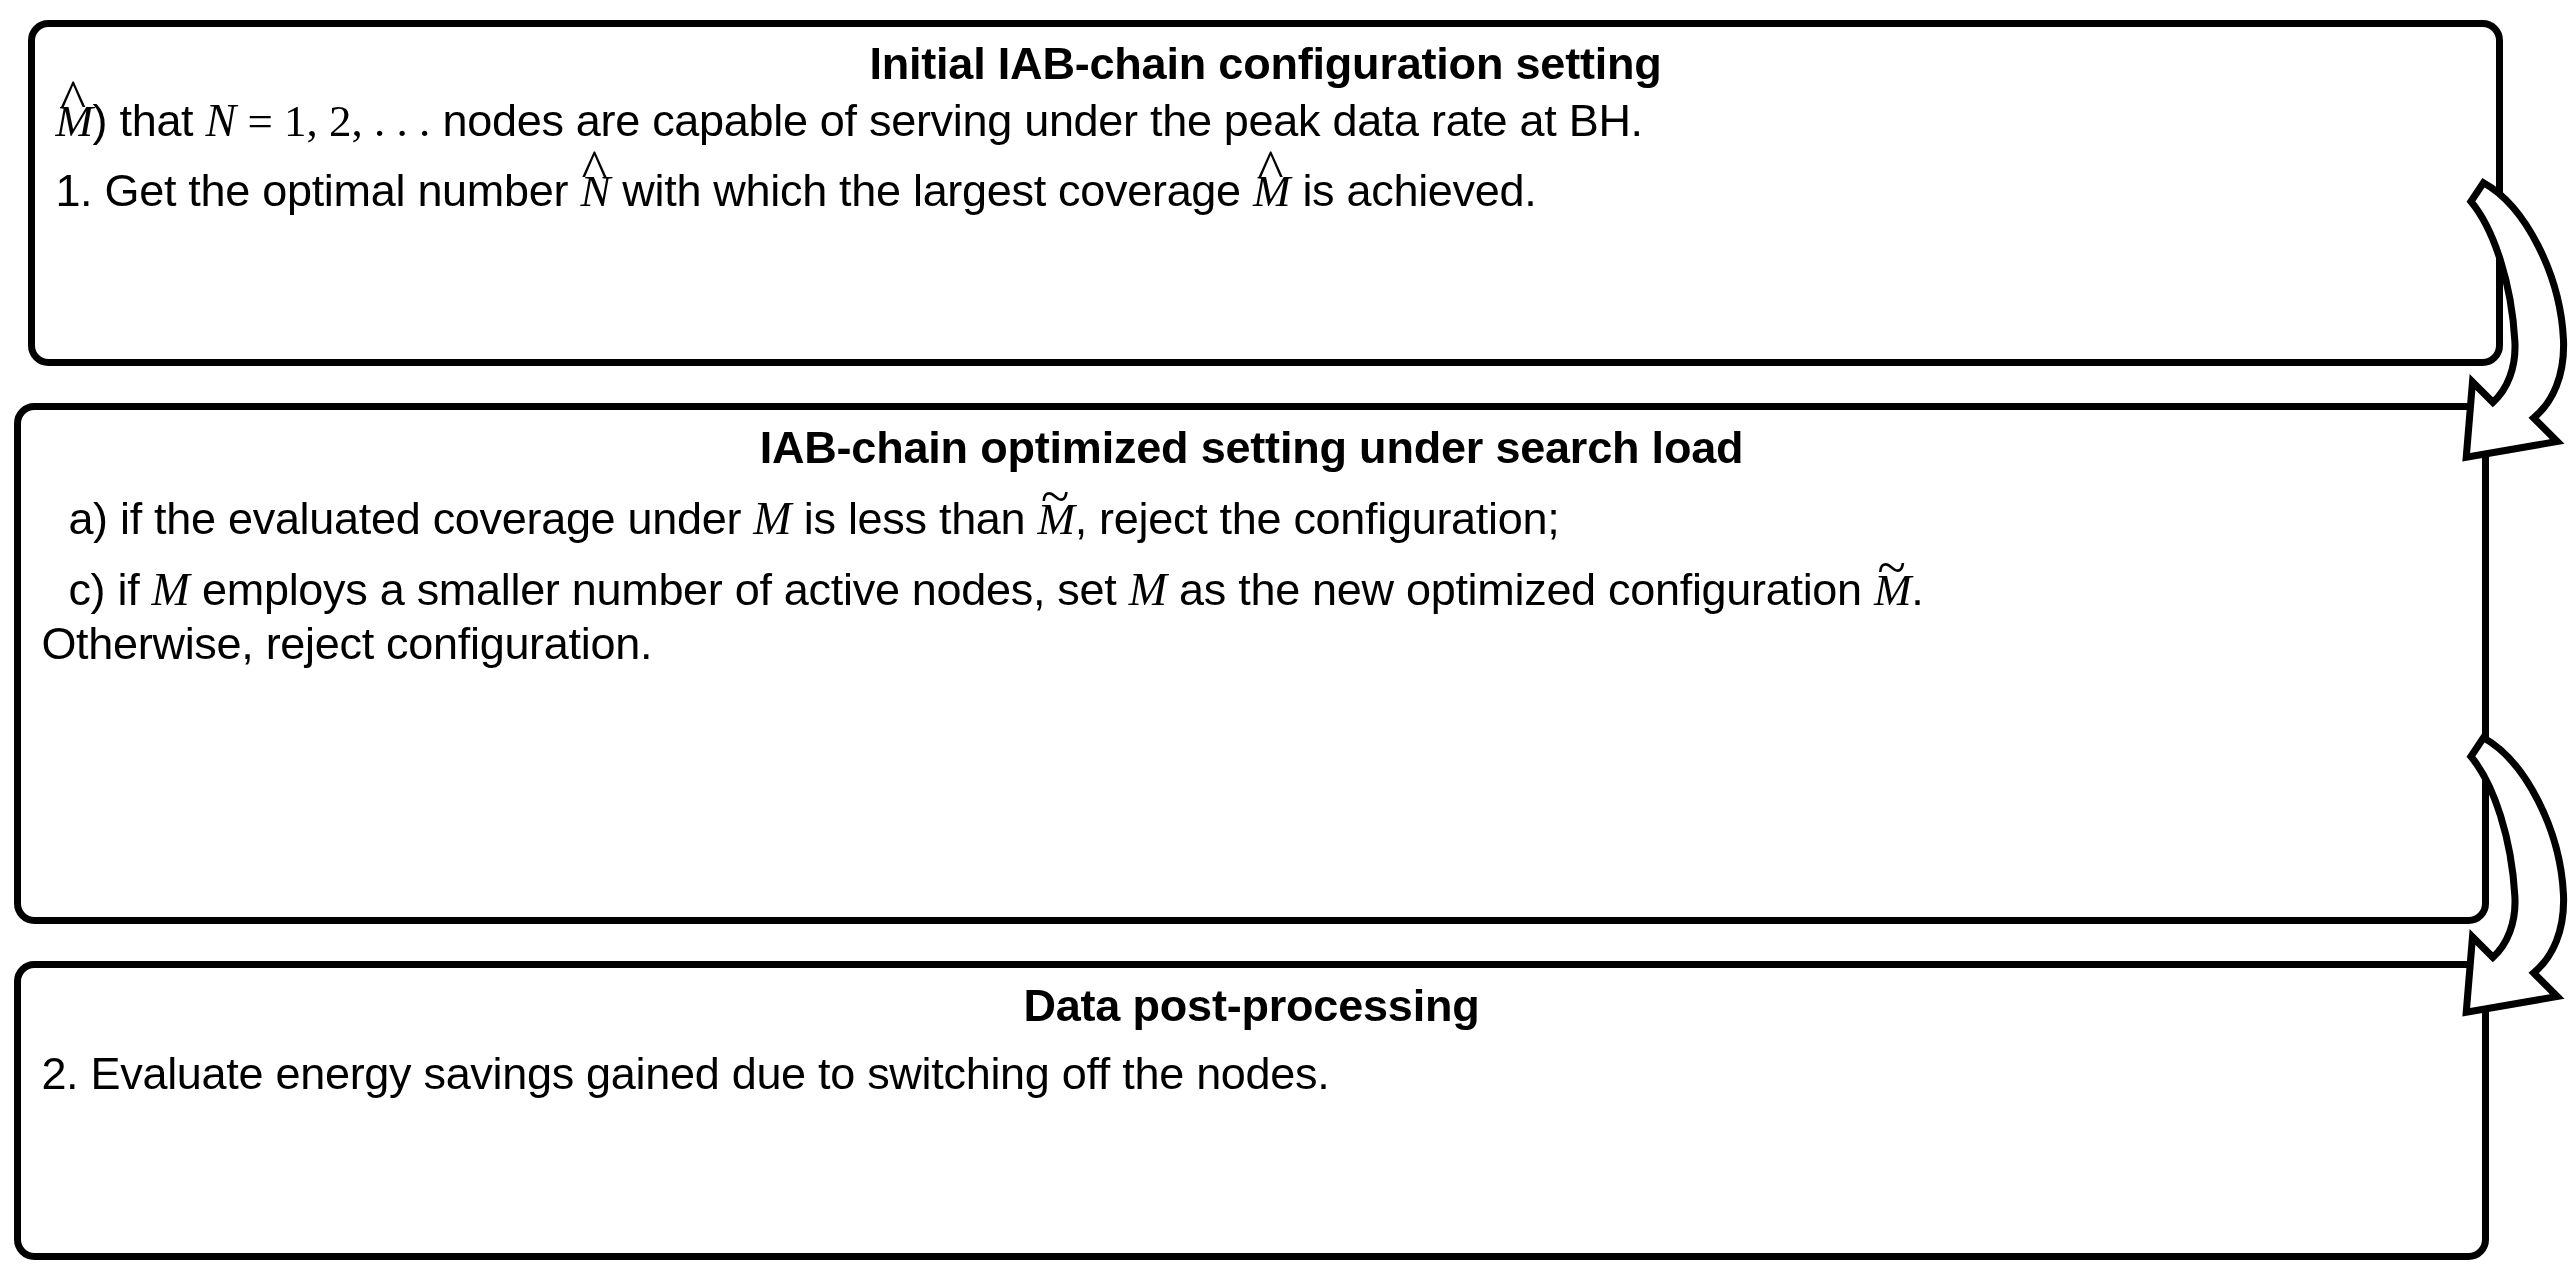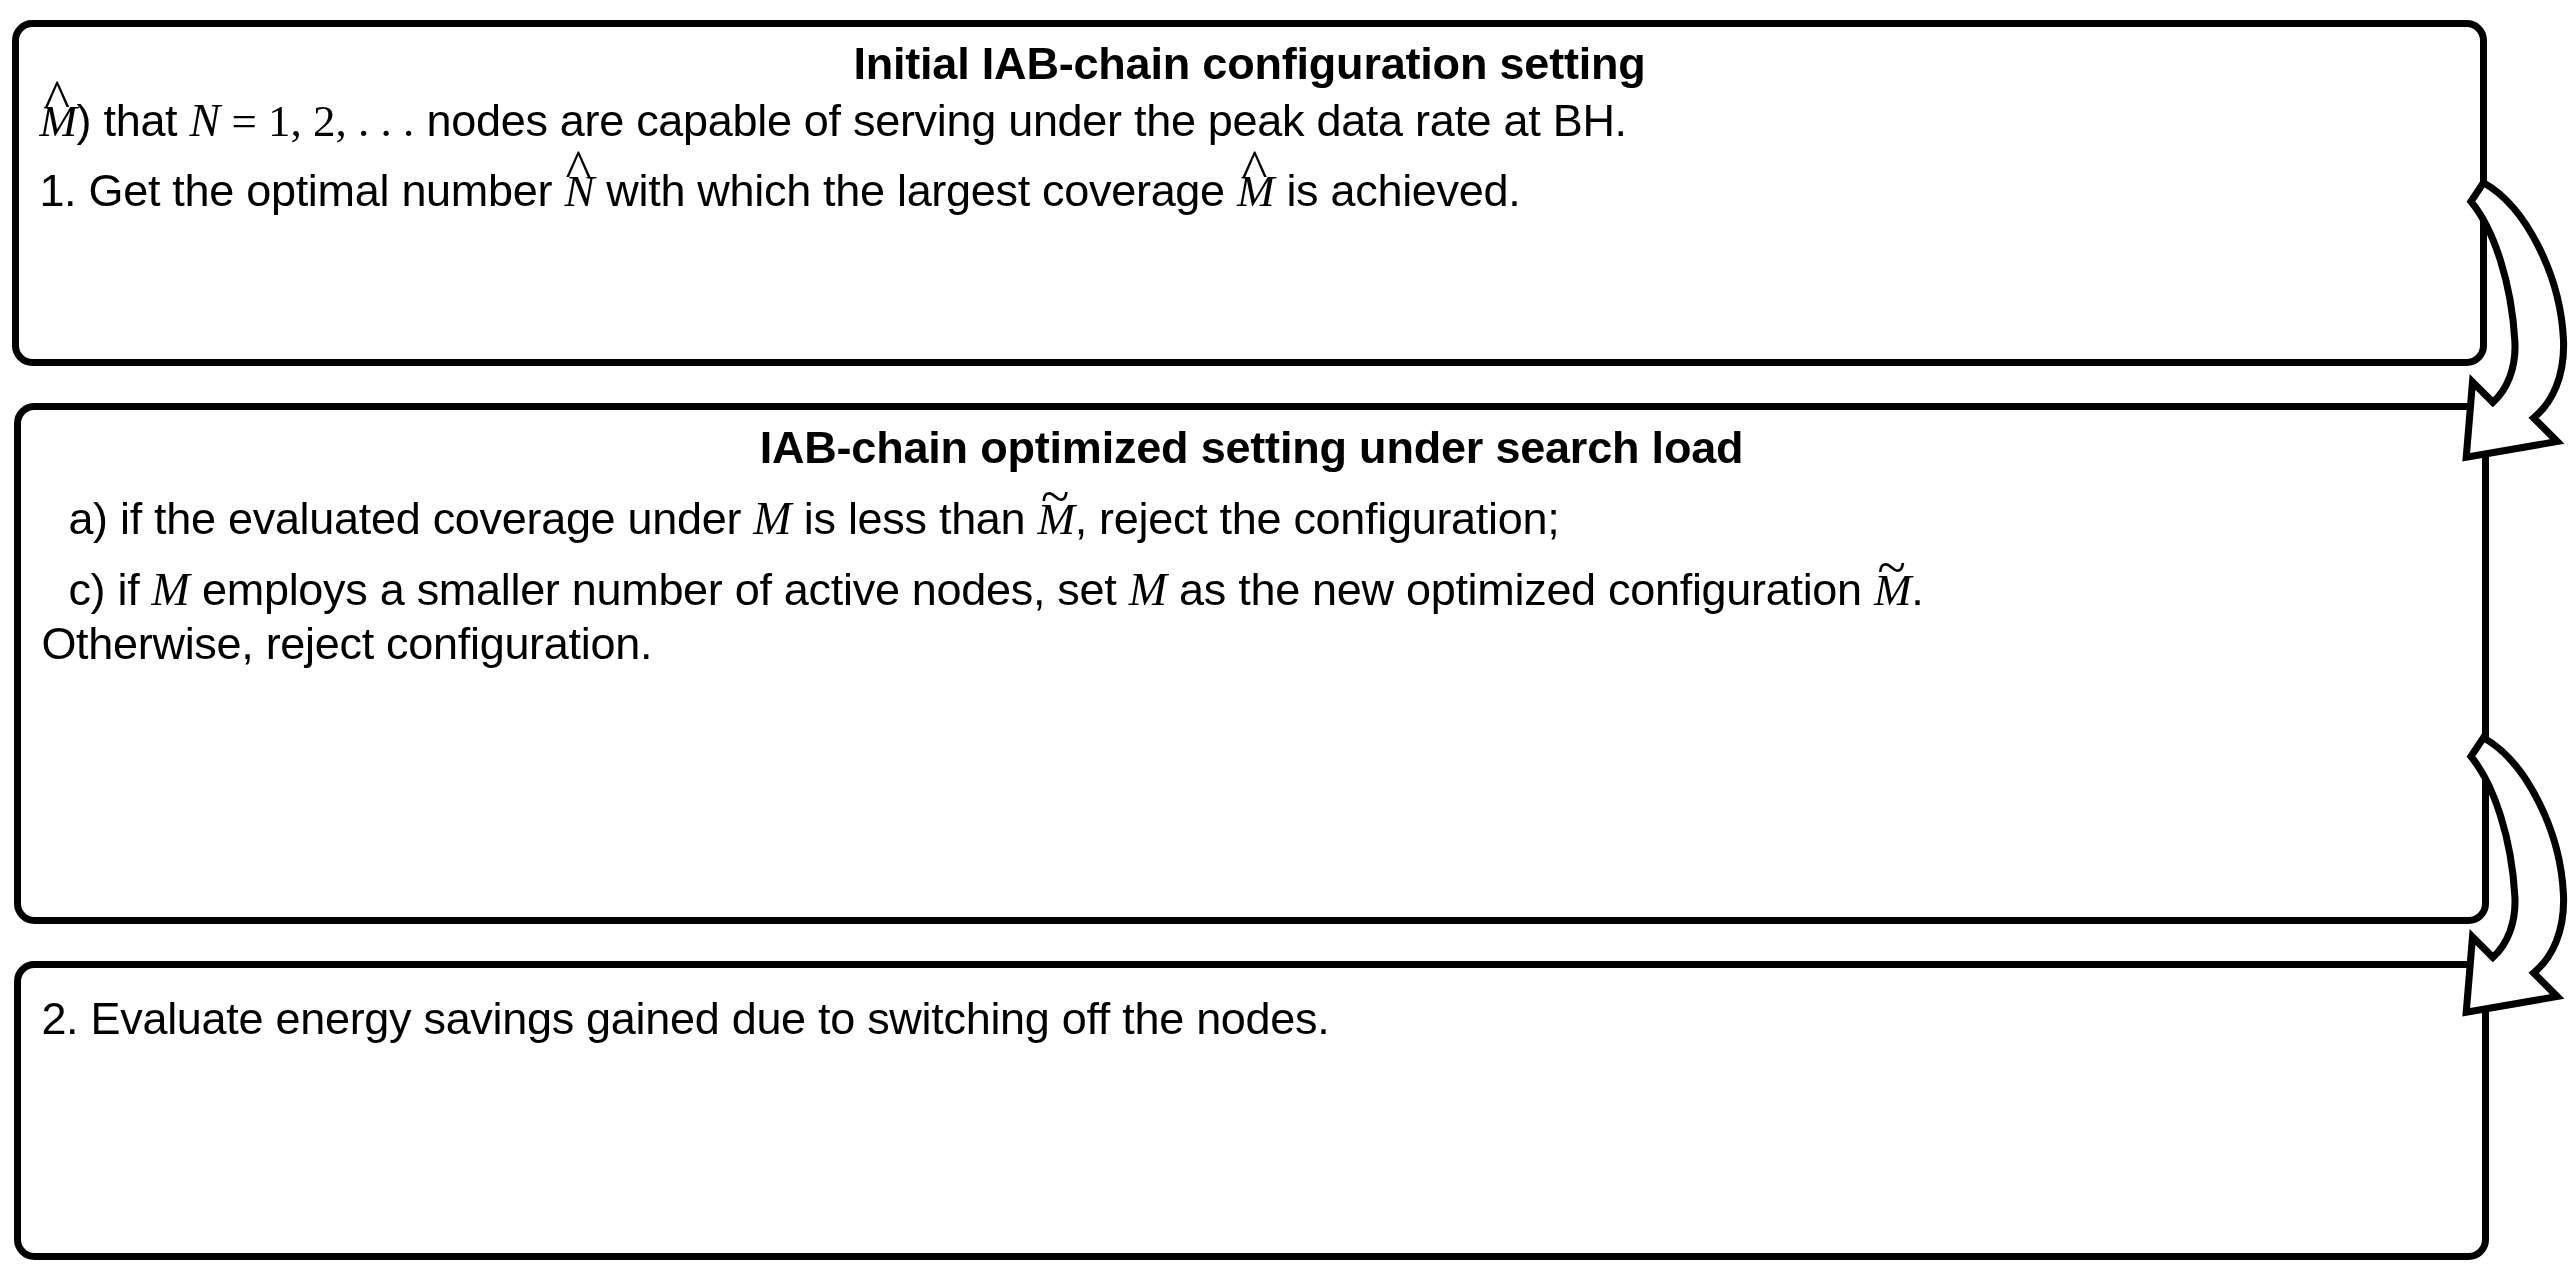--- a/index.html
+++ b/index.html
@@ -111,21 +111,21 @@
     position: absolute;
     overflow: visible;
     pointer-events: none;
   }
 </style>
 </head>
 <body>
 
 <div id="flow-root">
 
-  <div class="stage-box" id="box1" style="left:12px; top:19.7px; width:2475px; height:346px;">
+  <div class="stage-box" id="box1" style="left:28px; top:19.7px; width:2475px; height:346px;">
 
     <div class="stage-title">Initial IAB-chain configuration setting</div>
 
     <div class="stage-body">
       <div class="para" style="margin-top:4.7px;">
         <span class="acc hat"><span class="acc-mark">^</span><span>M</span></span><span>) that </span><span class="m">N</span><span class="mu"> = 1, 2, . . .</span><span> nodes are capable of serving under the peak data rate at BH.</span>
       </div>
 
       <div class="para" style="margin-top:17.3px;">
         <span>1. Get the optimal number </span><span class="acc hat"><span class="acc-mark">^</span><span>N</span></span><span>  with which the largest coverage </span><span class="acc hat"><span class="acc-mark">^</span><span>M</span></span><span> is achieved.</span>
@@ -148,20 +148,21 @@
       <div class="para sub-item" style="margin-top:17.3px;">
         <span>c) if </span><span class="m">M</span><span> employs a smaller number of active nodes, set </span><span class="m">M</span><span> as the new optimized configuration </span><span class="acc tilde"><span class="acc-mark">~</span><span>M</span></span><span>.</span>
       </div>
 
       <div class="para" style="margin-top:1.6px;">Otherwise, reject configuration.</div>
     </div>
   </div>
 
   <div class="stage-box" id="box3" style="left:14px; top:961px; width:2475px; height:299px;">
 
+    <div class="stage-title">Data post-processing</div>
 
     <div class="stage-body">
       <div class="para" style="margin-top:17.3px;">2. Evaluate energy savings gained due to switching off the nodes.</div>
     </div>
   </div>
 
   <svg class="connector" id="connector-1" style="left:2438px; top:157px; width:149px; height:315px;" viewBox="0 0 190 400">
     <path d="M 58 32
              C 112 62, 156 150, 160 232
              C 162 278, 146 312, 122 332

